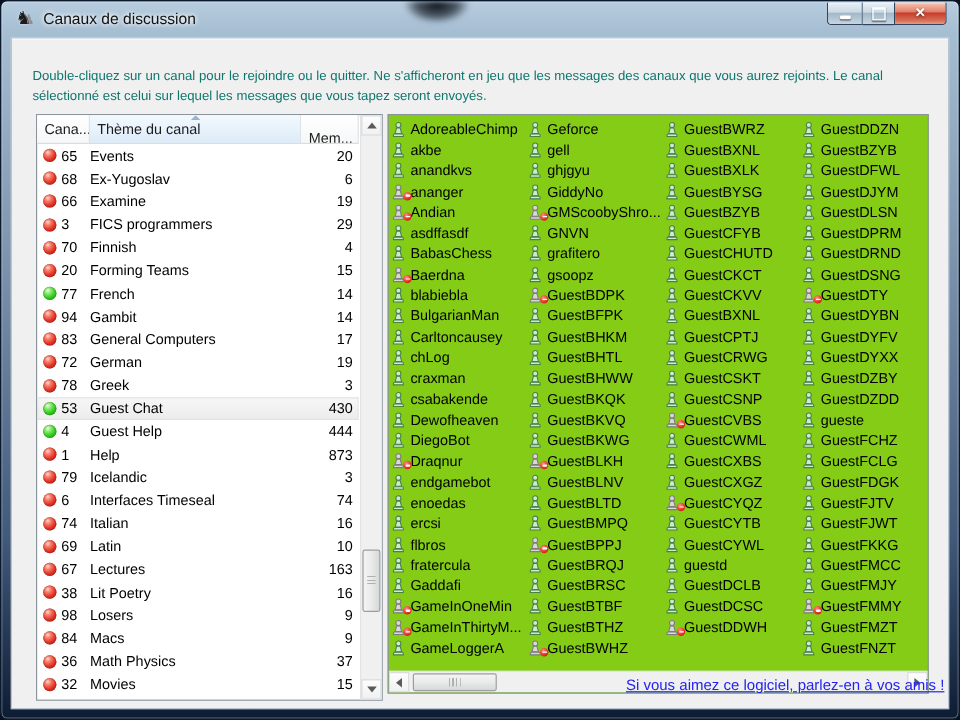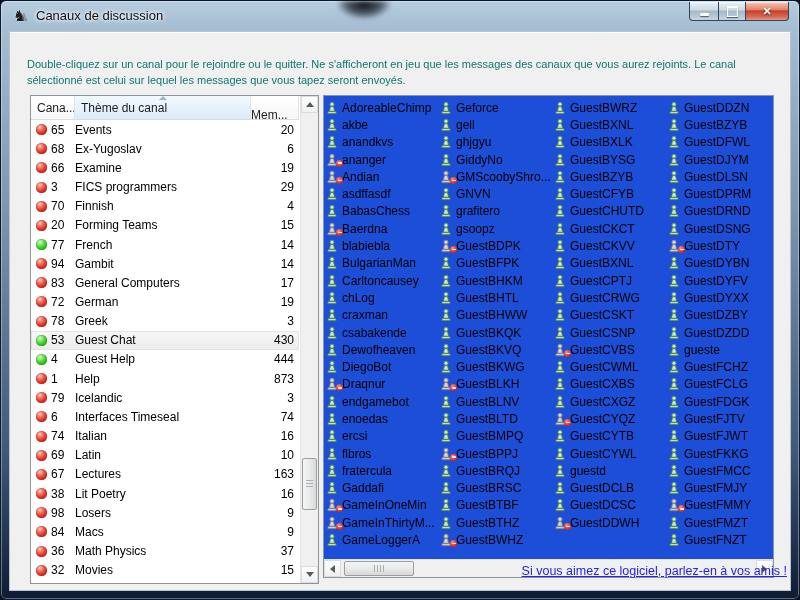--- a/index.html
+++ b/index.html
@@ -32,21 +32,21 @@
   .client{position:absolute;left:8px;top:30px;right:8px;bottom:8px;background:#f0f0f0;
     border:1px solid #b6c4cf;box-shadow:inset 0 1px 0 #fbfdfe;}
   .instructions{position:absolute;left:17px;top:24px;width:757px;font-size:11px;color:#0f766e;line-height:16px;}
   
   .table{position:absolute;left:20px;top:63px;width:287px;height:487px;background:#fff;border:1px solid #8a959e;}
   .thead{position:absolute;left:0;top:0;width:268px;height:24px;display:grid;grid-template-columns:44px 176px 48px;}
   .th{position:relative;border-right:1px solid #dde3e8;border-bottom:1px solid #d9dde1;
     background:linear-gradient(#ffffff,#f6f7f8);font-size:12px;color:#1d1d1d;
     display:flex;align-items:center;padding:0 0 0 6px;box-sizing:border-box;white-space:nowrap;overflow:hidden;}
   .th.sorted{background:linear-gradient(#f3f9fe,#dcebf9);}
-  .th.num{padding:14px 4px 0 0;}
+  .th.num{justify-content:flex-end;padding:14px 4px 0 0;}
   .sort-arrow{position:absolute;top:0;left:50%;margin-left:-4px;width:0;height:0;
     border-left:4px solid transparent;border-right:4px solid transparent;border-bottom:4px solid #9db3c7;}
   .rows{position:absolute;left:0;top:24px;width:268px;bottom:0;overflow:hidden;}
   .crow{display:grid;grid-template-columns:44px 176px 48px;height:19.17px;align-items:center;font-size:12px;color:#000;}
   .crow.selected{background:linear-gradient(#f7f7f7,#ececec);box-shadow:inset 0 0 0 1px #e3e3e3;}
   .cell{white-space:nowrap;overflow:hidden;}
   .cell.c1{display:flex;align-items:center;padding-left:5px;}
   .cell.c3{text-align:right;padding-right:5px;}
   .dot{width:11px;height:11px;border-radius:50%;margin-right:4px;flex:0 0 11px;}
   .dot.red{background:radial-gradient(circle at 35% 28%,#ffd9cf 0,#f8836f 22%,#e5372a 55%,#a60e05 100%);
@@ -66,21 +66,21 @@
   .tri-right{width:0;height:0;border-top:4px solid transparent;border-bottom:4px solid transparent;border-left:5px solid #5a5a5a;}
   .vthumb{position:absolute;left:1px;width:15px;border:1px solid #9d9d9d;border-radius:2px;box-sizing:border-box;
     background:linear-gradient(90deg,#f4f4f4,#e9eaea 50%,#d7d8d9);}
   .hthumb{position:absolute;top:1px;height:15px;border:1px solid #9d9d9d;border-radius:2px;box-sizing:border-box;
     background:linear-gradient(180deg,#f4f4f4,#e9eaea 50%,#d7d8d9);}
   .grip-v{position:absolute;left:3px;right:3px;top:50%;margin-top:-4px;height:8px;
     background:repeating-linear-gradient(180deg,#aeb0b2 0,#aeb0b2 1px,transparent 1px,transparent 3px);}
   .grip-h{position:absolute;top:3px;bottom:3px;left:50%;margin-left:-5px;width:10px;
     background:repeating-linear-gradient(90deg,#aeb0b2 0,#aeb0b2 1px,transparent 1px,transparent 3px);}
   
-  .userpanel{position:absolute;left:313px;top:63px;width:449px;height:481px;background:#1d4ed8;border:1px solid #8a959e;overflow:hidden;}
+  .userpanel{position:absolute;left:313px;top:63px;width:449px;height:481px;background:#84cc16;border:1px solid #8a959e;overflow:hidden;}
   .ucol{position:absolute;top:3px;width:114px;}
   .urow{display:flex;align-items:center;height:17.3px;font-size:12px;color:#000;white-space:nowrap;}
   .uicon{position:relative;width:12px;height:14px;flex:0 0 12px;margin:0 4px 0 0;}
   .pawn{display:block}
   .pawn.on g{fill:#cdebcd;stroke:#4a7f4a;stroke-width:.9;}
   .pawn.off g{fill:#d8d8d8;stroke:#7c7c7c;stroke-width:.9;}
   .badge{position:absolute;right:-5px;bottom:0;width:7px;height:7px;border-radius:50%;
     background:radial-gradient(circle at 38% 32%,#ff8d80 0,#e43527 55%,#b01005 100%);}
   .badge::after{content:"";position:absolute;left:1.5px;top:2.8px;width:4px;height:1.4px;background:#fff;border-radius:1px;}
   .footer-link{position:absolute;right:3px;bottom:12px;font-size:12.5px;color:#2323ef;text-decoration:underline;white-space:nowrap;}

